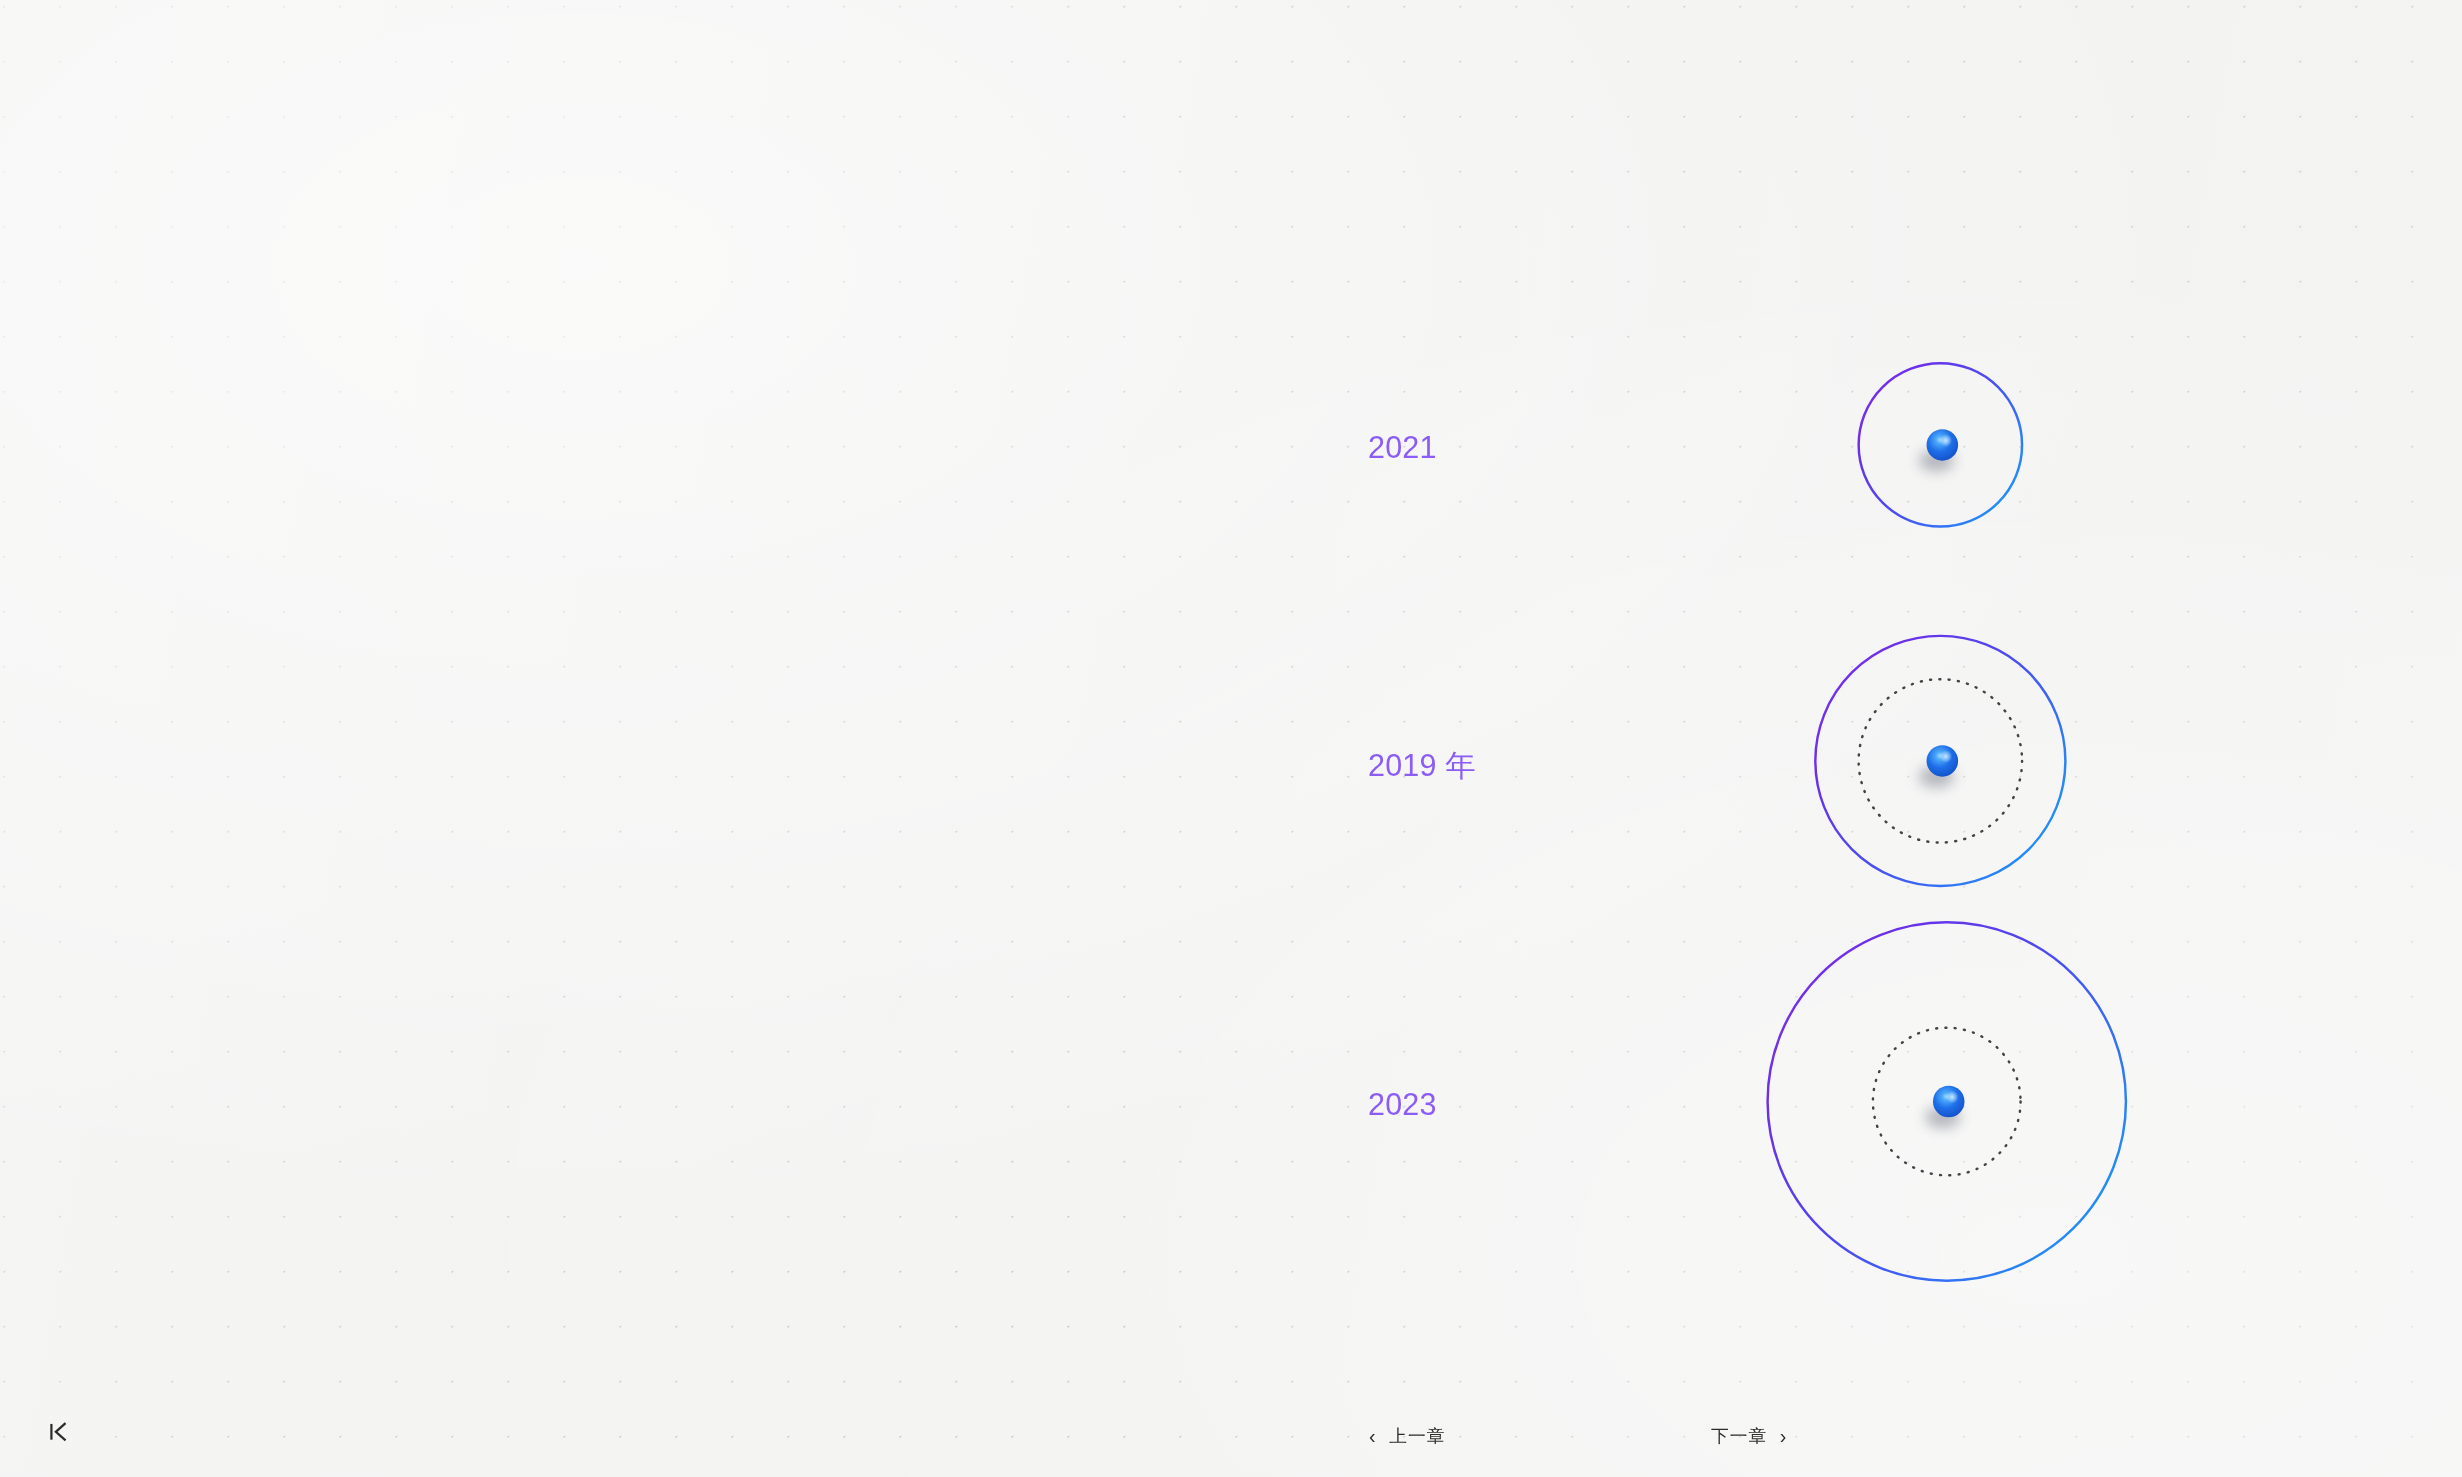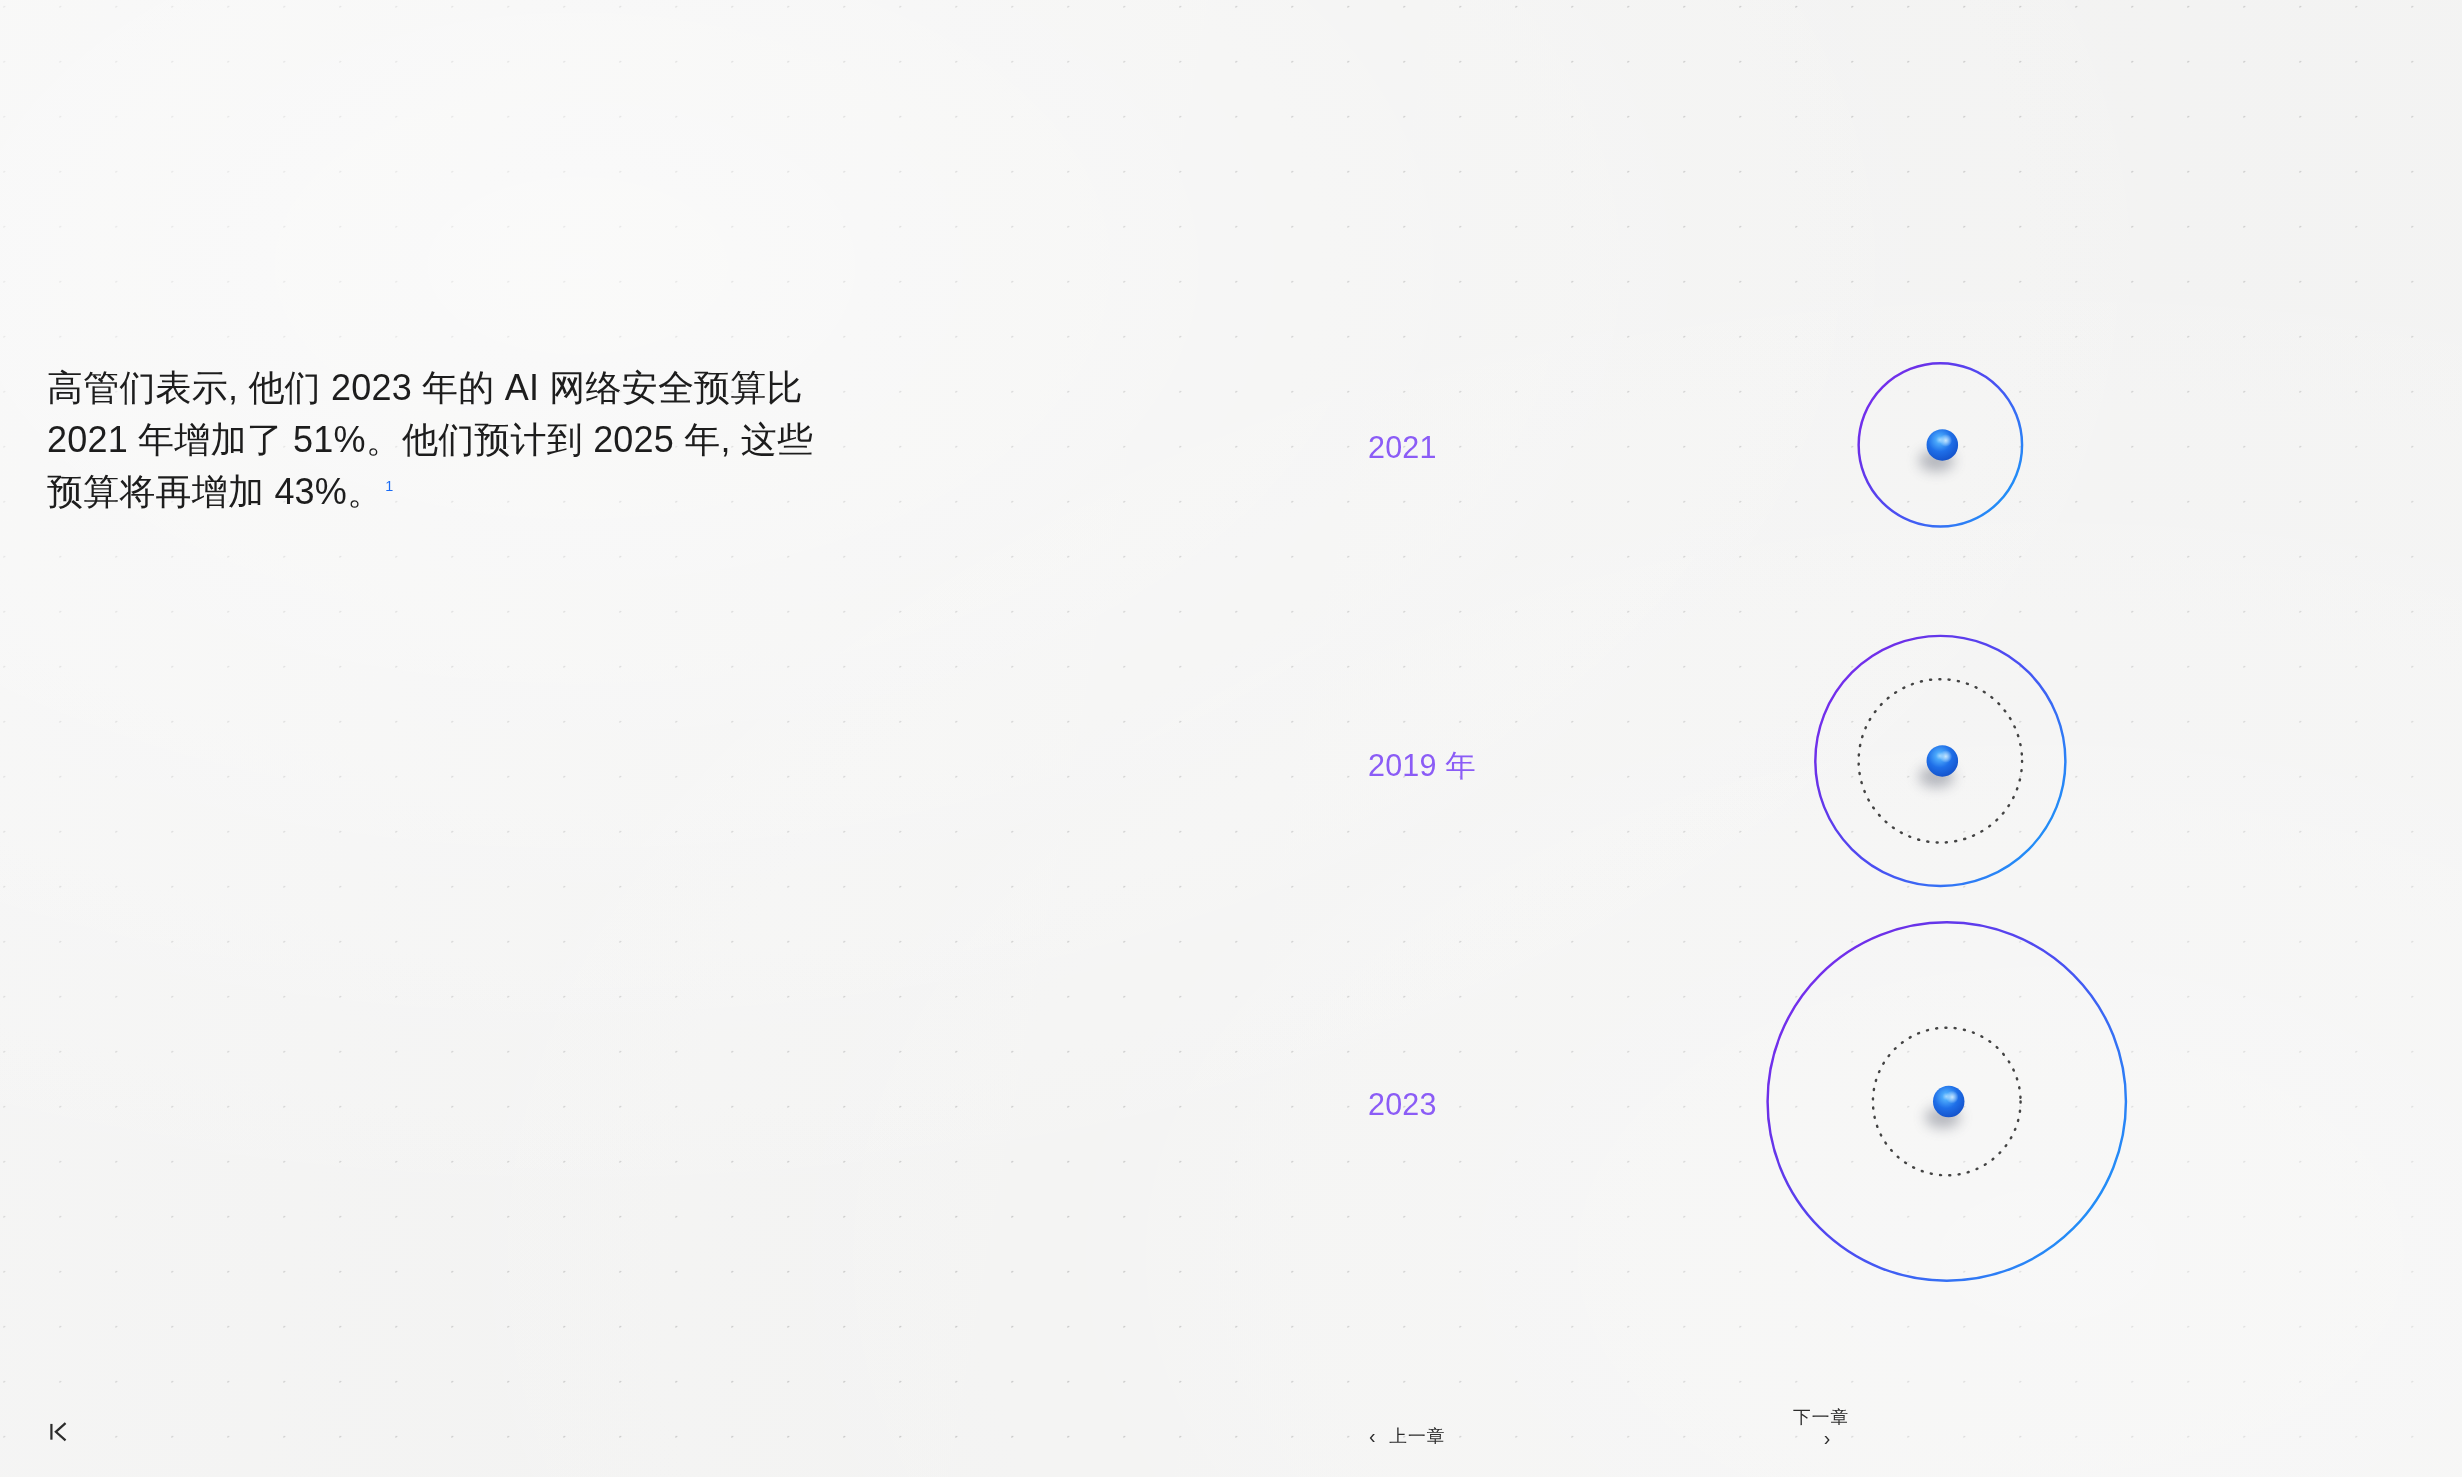--- a/index.html
+++ b/index.html
@@ -92,36 +92,33 @@
     width:32.5px;height:29.5px;
     display:flex;align-items:center;justify-content:flex-start;
   }
   .nav-center{
     position:absolute;bottom:28.6px;
     display:flex;align-items:center;
     font-size:17.7px;color:#2b2b2b;letter-spacing:1px;
     white-space:nowrap;
   }
   #prev-chapter{left:1369px;}
-  #next-chapter{left:1793px;flex-direction:column;}
+  #next-chapter{left:1711px;}
   .chev{font-size:19.7px;color:#2b2b2b;line-height:1;}
   .nav-center .lbl{margin:0 12.8px;text-align:right;}
 </style>
 </head>
 <body>
 
 <div id="slide">
 
   <div id="dot-grid"></div>
   <div id="paper-wash"></div>
 
 
-  <div id="body-copy">
-    <span>高管们表示, 他们 2023 年的 AI 网络安全预算比 2021 年增加了 51%。他们预计到 2025 年, 这些预算将再增加 43%。</span><sup>1</sup>
-  </div>
 
   <div id="diagram">
 
     <svg viewBox="0 0 1800 2200" xmlns="http://www.w3.org/2000/svg" aria-hidden="true">
       <defs>
         <linearGradient id="ringGrad" x1="0" y1="0.15" x2="1" y2="0.85">
           <stop offset="0%" stop-color="#7a2ef0"></stop>
           <stop offset="18%" stop-color="#6b30e8"></stop>
           <stop offset="52%" stop-color="#4a4ef2"></stop>
           <stop offset="100%" stop-color="#1a9bf8"></stop>

